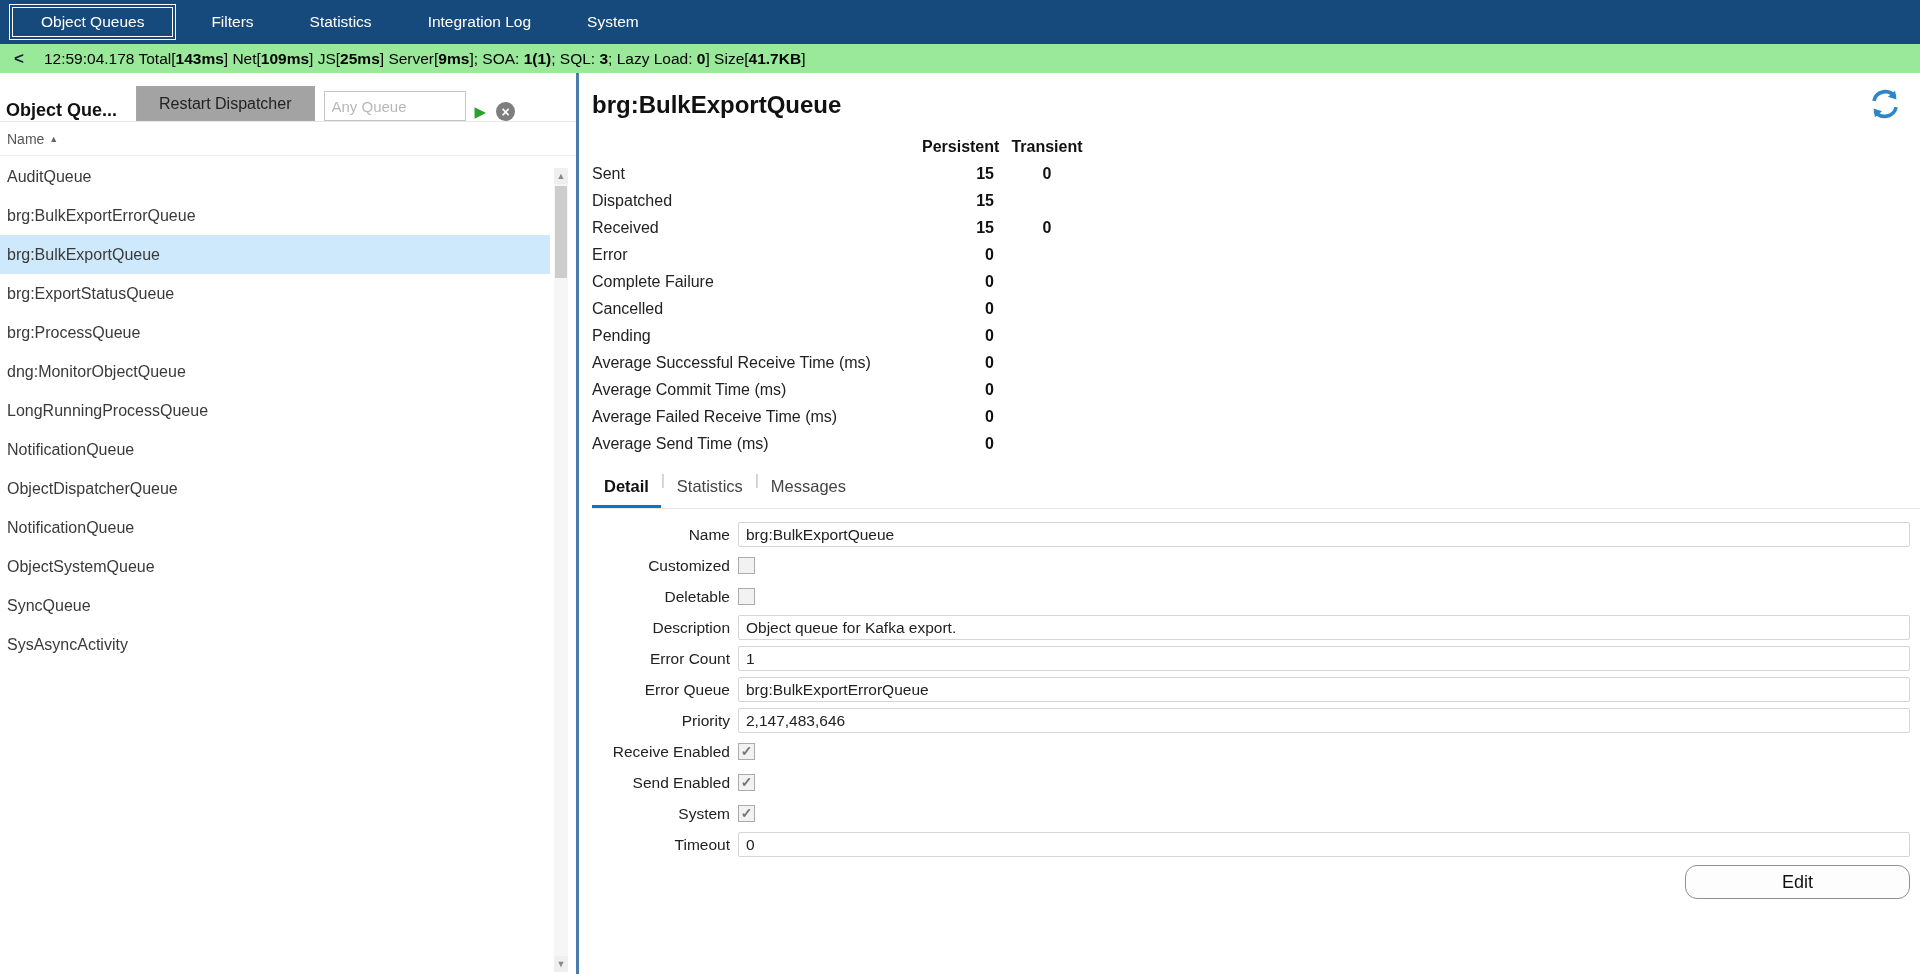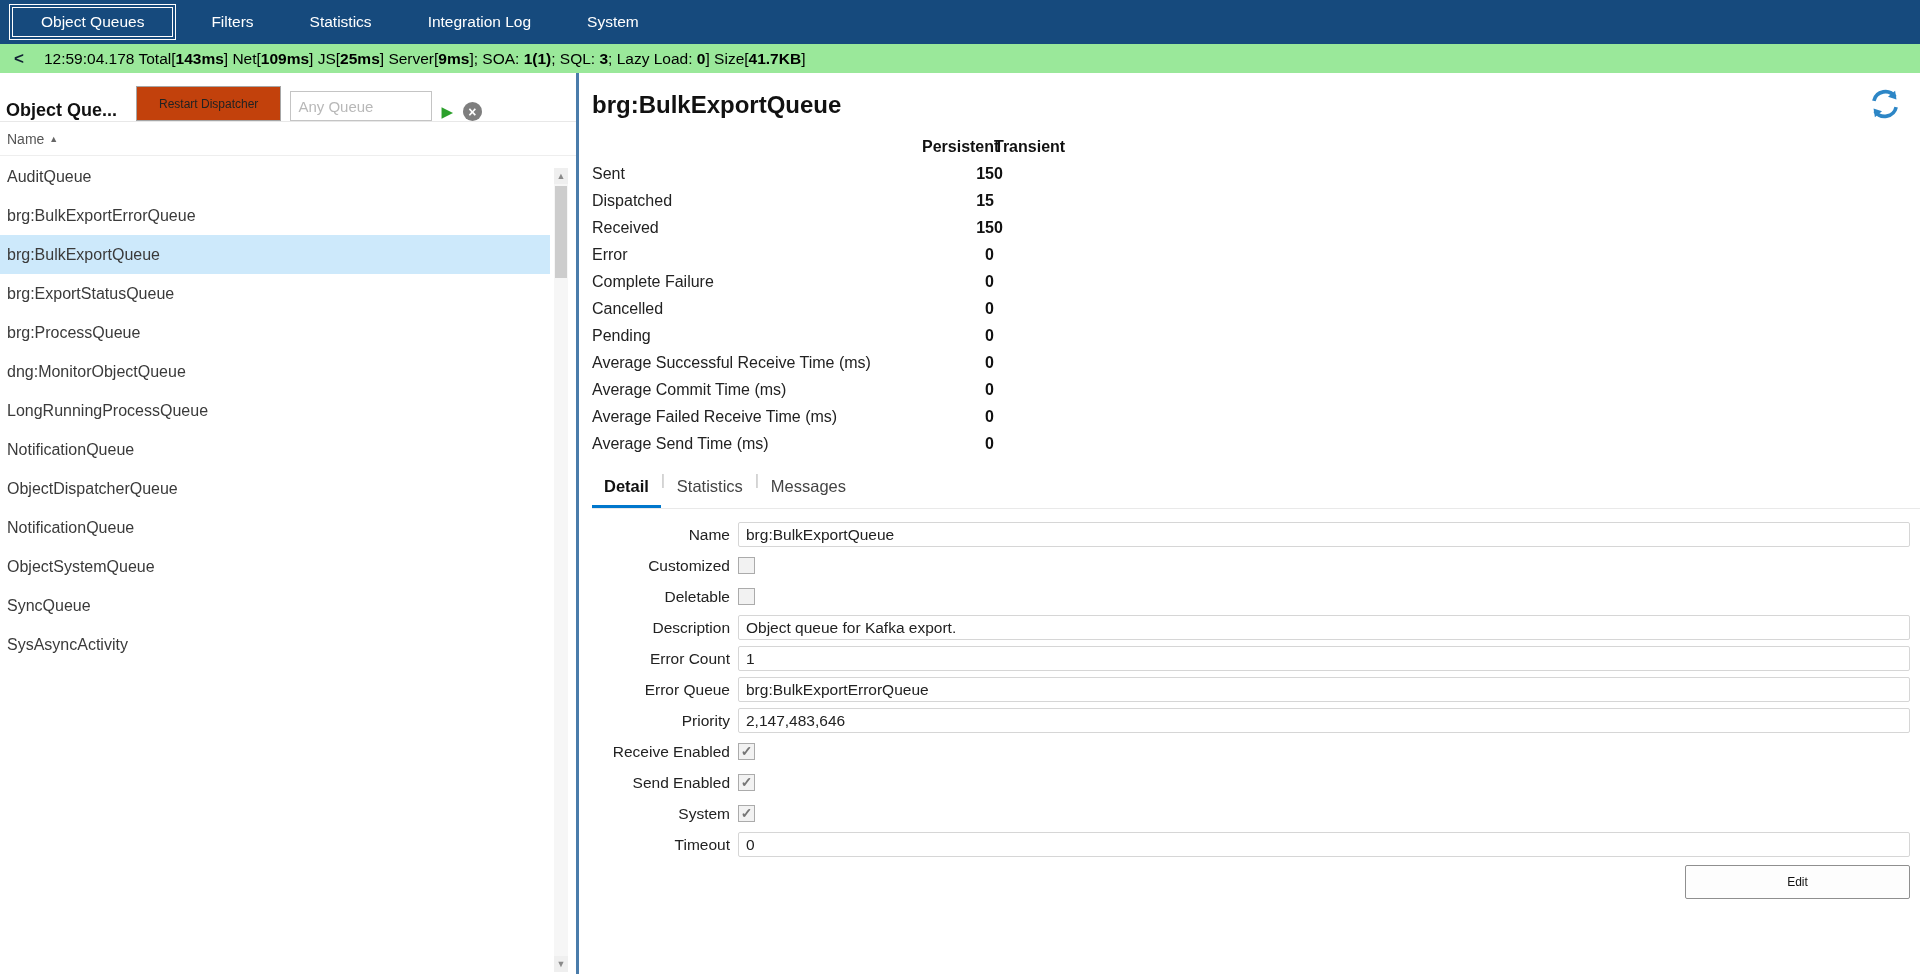--- a/index.html
+++ b/index.html
@@ -16,21 +16,21 @@
   .statusbar{position:absolute;top:44px;left:0;width:1920px;height:29px;background:#9ae89a;display:flex;align-items:center;font-size:15.5px;color:#000;padding-left:14px}
   .back{font-weight:700;margin-right:20px;cursor:pointer;font-size:17px;color:#123}
   .status-text{white-space:nowrap}
   .seg{white-space:pre}
   .seg.b{font-weight:700}
 
   
   .left-panel{position:absolute;top:73px;left:0;width:576px;bottom:0;background:#fff}
   .left-header{height:49px;display:flex;align-items:flex-end;padding:0 6px;border-bottom:1px solid #e8e8e8}
   .panel-title{font-weight:700;font-size:18px;color:#111;width:130px;white-space:nowrap;overflow:hidden;flex:none}
-  .restart-btn{height:35px;padding:0 22px;font-size:12px;font-family:inherit;background:#c2410c;border:1px solid #a6a6a6;color:#222;cursor:pointer;margin-right:9px;flex:none}
+  .restart-btn{height:35px;padding:0 22px;font-size:16px;font-family:inherit;background:#a3a3a3;border:1px solid #a6a6a6;color:#222;cursor:pointer;margin-right:9px;flex:none}
   .queue-search{width:142px;height:30px;border:1px solid #c4c4c4;font-size:15px;font-family:inherit;padding:0 7px;color:#333;margin-right:9px;flex:none}
   .queue-search::placeholder{color:#b8b8b8}
   .play{color:#2ca02c;font-size:15px;cursor:pointer;margin-right:10px;flex:none}
   .clear{width:19px;height:19px;border-radius:50%;background:#7e7e7e;color:#fff;font-size:14px;font-weight:700;display:flex;align-items:center;justify-content:center;cursor:pointer;flex:none}
   .name-header{height:34px;display:flex;align-items:center;padding-left:7px;font-size:14px;color:#555;border-bottom:1px solid #eeeeee;cursor:pointer}
   .sort{font-size:9px;margin-left:5px;color:#666}
   .queue-list{position:absolute;top:84px;left:0;right:26px;bottom:0;overflow:hidden}
   .queue-row{height:39px;display:flex;align-items:center;padding-left:7px;font-size:16px;color:#3a3a3a;cursor:pointer;white-space:nowrap}
   .queue-row.selected{background:#cde9fb}
   .scrollbar{position:absolute;top:95px;right:8px;bottom:2px;width:14px;background:#f6f6f6}
@@ -44,36 +44,36 @@
 
   
   .main-panel{position:absolute;top:73px;left:579px;right:0;bottom:0;background:#fff;padding-left:13px;overflow:hidden}
   .main-title{margin-top:18px;font-size:24px;font-weight:700;color:#111}
   .refresh{position:absolute;top:14px;right:16px;cursor:pointer;width:36px;height:36px}
 
   .stats{margin-top:14px}
   .stats-row{display:flex;height:27px;align-items:center;font-size:16px}
   .stats-row .sl{width:330px;color:#222}
   .stats-row .sp{width:72px;text-align:right;font-weight:700;color:#111}
-  .stats-row .st{width:106px;text-align:left;font-weight:700;color:#111}
+  .stats-row .st{width:106px;text-align:center;font-weight:700;color:#111}
   .stats-header .sp,.stats-header .st{font-weight:700;color:#111}
 
   .tabs{margin-top:14px;display:flex;border-bottom:1px solid #e9e9e9;height:38px}
   .tab{font-size:16.5px;color:#444;padding:6px 12px 9px 12px;cursor:pointer}
   .tab.active{color:#111;font-weight:700;border-bottom:3px solid #0077cc;padding-bottom:6px}
   .tab-sep{color:#c0c0c0;font-size:15px;padding-bottom:9px}
 
   .form{margin-top:13px}
   .form-row{display:flex;align-items:center;margin-bottom:6px;min-height:25px}
   .form-label{width:146px;text-align:right;font-size:15.5px;color:#222;padding-right:8px;flex:none;white-space:nowrap}
   .field{width:1172px;height:25px;border:1px solid #d6d6d6;border-radius:2px;font-size:15.5px;color:#222;padding:2px 7px;background:#fff;line-height:19px;overflow:hidden;white-space:nowrap}
   .checkbox{width:17px;height:17px;border:1px solid #ababab;background:#f2f2f2;color:#767676;font-size:14px;line-height:14px;text-align:center;cursor:pointer;font-weight:700}
 
   .edit-row{width:1318px;display:flex;justify-content:flex-end;margin-top:8px}
-  .edit-btn{width:225px;height:34px;border:1px solid #8f8f8f;background:#fdfdfd;font-size:12px;font-family:inherit;color:#111;cursor:pointer;border-radius:2px}
+  .edit-btn{width:225px;height:34px;border:1px solid #8f8f8f;background:#fdfdfd;font-size:18px;font-family:inherit;color:#111;cursor:pointer;border-radius:12px}
 </style>
 </head>
 <body>
 
 <div class="topnav">
     <div class="nav-item active">Object Queues</div>
     <div class="nav-item">Filters</div>
     <div class="nav-item">Statistics</div>
     <div class="nav-item">Integration Log</div>
     <div class="nav-item">System</div>

